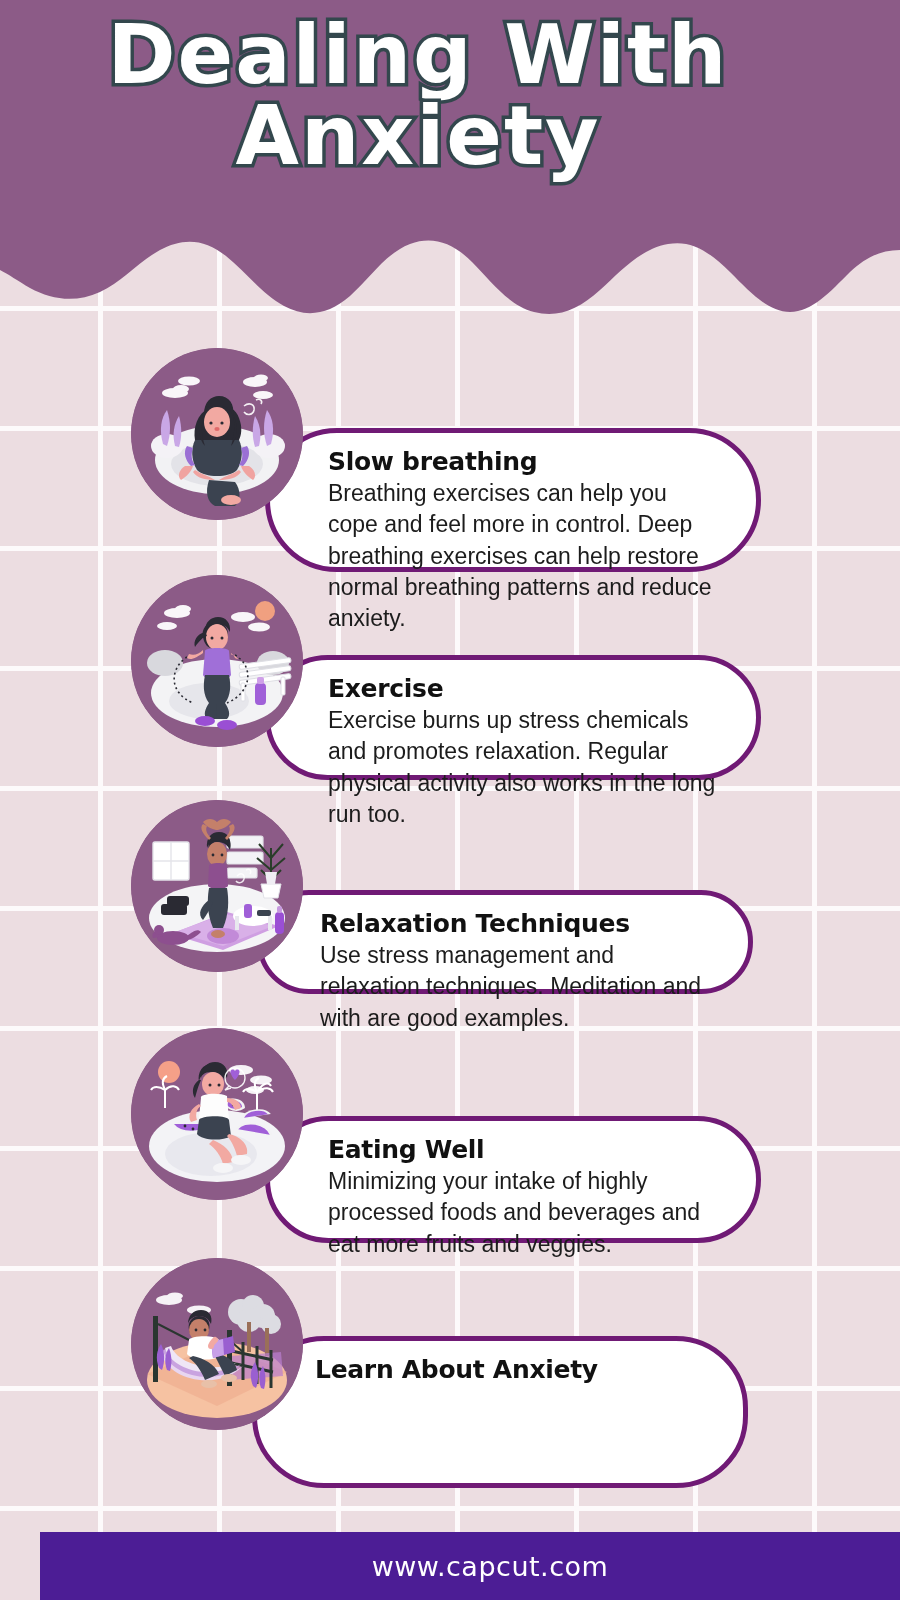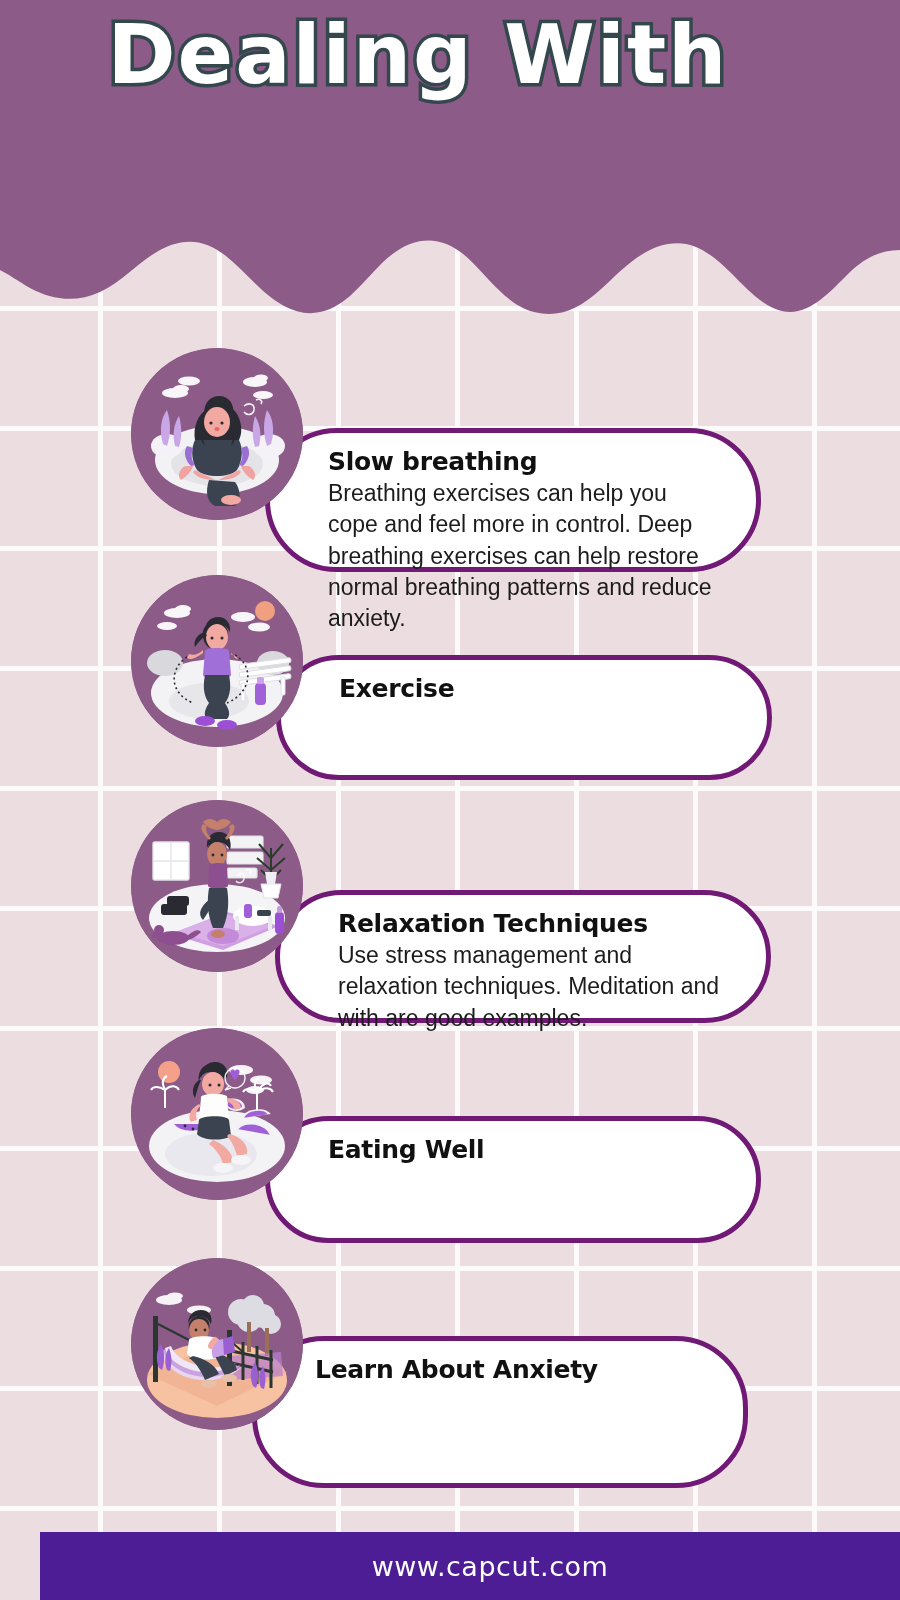--- a/index.html
+++ b/index.html
@@ -114,20 +114,21 @@
              C 386,253 370,278 350,296
              C 328,315 306,318 284,306
              C 262,294 246,272 226,256
              C 204,238 182,238 160,250
              C 138,262 122,282 100,292
              C 76,303 52,300 30,288
              C 18,281 8,274 0,270 Z" fill="#8c5b87"></path>
   </svg>
   <div class="header-title">
     <span>Dealing With</span>
+    <span class="l2">Anxiety</span>
   </div>
 </div>
 
 <div class="row" style="top:348px;">
   <div class="avatar" style="top:0;">
     <svg viewBox="0 0 172 172">
       <circle cx="86" cy="86" r="86" fill="#8c5b87"></circle>
       <ellipse cx="86" cy="112" rx="62" ry="34" fill="#f2f2f4"></ellipse>
       <ellipse cx="86" cy="116" rx="46" ry="22" fill="#e3e3e8"></ellipse>
       <ellipse cx="36" cy="98" rx="16" ry="12" fill="#f4f2f6"></ellipse>
@@ -211,22 +212,23 @@
       <path d="M100,78 C106,82 110,86 104,83 L102,79 C100,81 100,79 100,75 Z" fill="#f2a9a2"></path>
       <path d="M74,100 C72,110 72,120 78,128 L94,128 C100,120 100,110 98,100 Z" fill="#3b4350"></path>
       <path d="M78,128 C74,134 72,140 76,144 L86,144 C88,138 86,132 86,128 Z" fill="#3b4350"></path>
       <path d="M94,128 C98,134 100,140 96,144 L86,144 C84,138 86,132 86,128 Z" fill="#3b4350"></path>
       <ellipse cx="74" cy="146" rx="10" ry="5" fill="#9a4fd4"></ellipse>
       <ellipse cx="96" cy="150" rx="10" ry="5" fill="#9a4fd4"></ellipse>
       <rect x="124" y="108" width="11" height="22" rx="4" fill="#a060d8"></rect>
       <rect x="126" y="102" width="7" height="7" rx="2" fill="#cfa0e8"></rect>
     </svg>
   </div>
-  <div class="card" style="left:276px; top:80px; width:496px; height:125px;">
+  <div class="card" style="left:265px; top:80px; width:496px; height:125px;">
     <div class="card-title">Exercise</div>
+    <div class="card-body">Exercise burns up stress chemicals and promotes relaxation. Regular physical activity also works in the long run too.</div>
   </div>
 </div>
 
 <div class="row" style="top:800px;">
   <div class="avatar" style="top:0;">
     <svg viewBox="0 0 172 172">
       <circle cx="86" cy="86" r="86" fill="#8c5b87"></circle>
       <ellipse cx="86" cy="118" rx="68" ry="34" fill="#f4f4f6"></ellipse>
       <g fill="#ffffff" stroke="#e4e4ea" stroke-width="1.4">
         <rect x="22" y="42" width="36" height="38" rx="2"></rect>
@@ -275,21 +277,21 @@
         <path d="M30,134 C24,130 20,132 22,138 C26,138 28,136 32,136 Z"></path>
         <path d="M56,136 C62,132 66,128 70,132 C66,136 60,140 56,140 Z"></path>
         <circle cx="28" cy="130" r="5"></circle>
       </g>
       <g stroke="#ffffff" stroke-width="1.4" fill="none" opacity="0.85">
         <path d="M106,76 C110,72 114,74 113,79 C112,83 107,84 105,81"></path>
         <path d="M115,70 C119,68 121,71 119,74"></path>
       </g>
     </svg>
   </div>
-  <div class="card" style="left:275px; top:90px; width:496px; height:133px;">
+  <div class="card" style="left:257px; top:90px; width:496px; height:104px;">
     <div class="card-title">Relaxation Techniques</div>
     <div class="card-body">Use stress management and relaxation techniques. Meditation and with are good examples.</div>
   </div>
 </div>
 
 <div class="row" style="top:1028px;">
   <div class="avatar" style="top:0;">
     <svg viewBox="0 0 172 172">
       <circle cx="86" cy="86" r="86" fill="#8c5b87"></circle>
       <ellipse cx="86" cy="118" rx="68" ry="36" fill="#f3f3f6"></ellipse>
@@ -345,20 +347,21 @@
       <ellipse cx="92" cy="140" rx="10" ry="5" fill="#f5f5f7"></ellipse>
       <g stroke="#ffffff" stroke-width="1.4" fill="none" opacity="0.9">
         <circle cx="104" cy="50" r="10"></circle>
         <path d="M98,58 L94,62 L100,60"></path>
       </g>
       <path d="M100,46 C98,42 102,40 104,43 C106,40 110,42 108,46 C107,49 104,52 104,52 C104,52 101,49 100,46 Z" fill="#a05fd8"></path>
     </svg>
   </div>
   <div class="card" style="left:265px; top:88px; width:496px; height:127px;">
     <div class="card-title">Eating Well</div>
+    <div class="card-body">Minimizing your intake of highly processed foods and beverages and eat more fruits and veggies.</div>
   </div>
 </div>
 
 <div class="row" style="top:1258px;">
   <div class="avatar" style="top:0;">
     <svg viewBox="0 0 172 172">
       <circle cx="86" cy="86" r="86" fill="#8c5b87"></circle>
       <ellipse cx="86" cy="122" rx="70" ry="38" fill="#f6c2a2"></ellipse>
       <path d="M16,116 L86,86 L156,114 L86,148 Z" fill="#f0b193" opacity="0.85"></path>
       <g fill="#ffffff" opacity="0.92">

